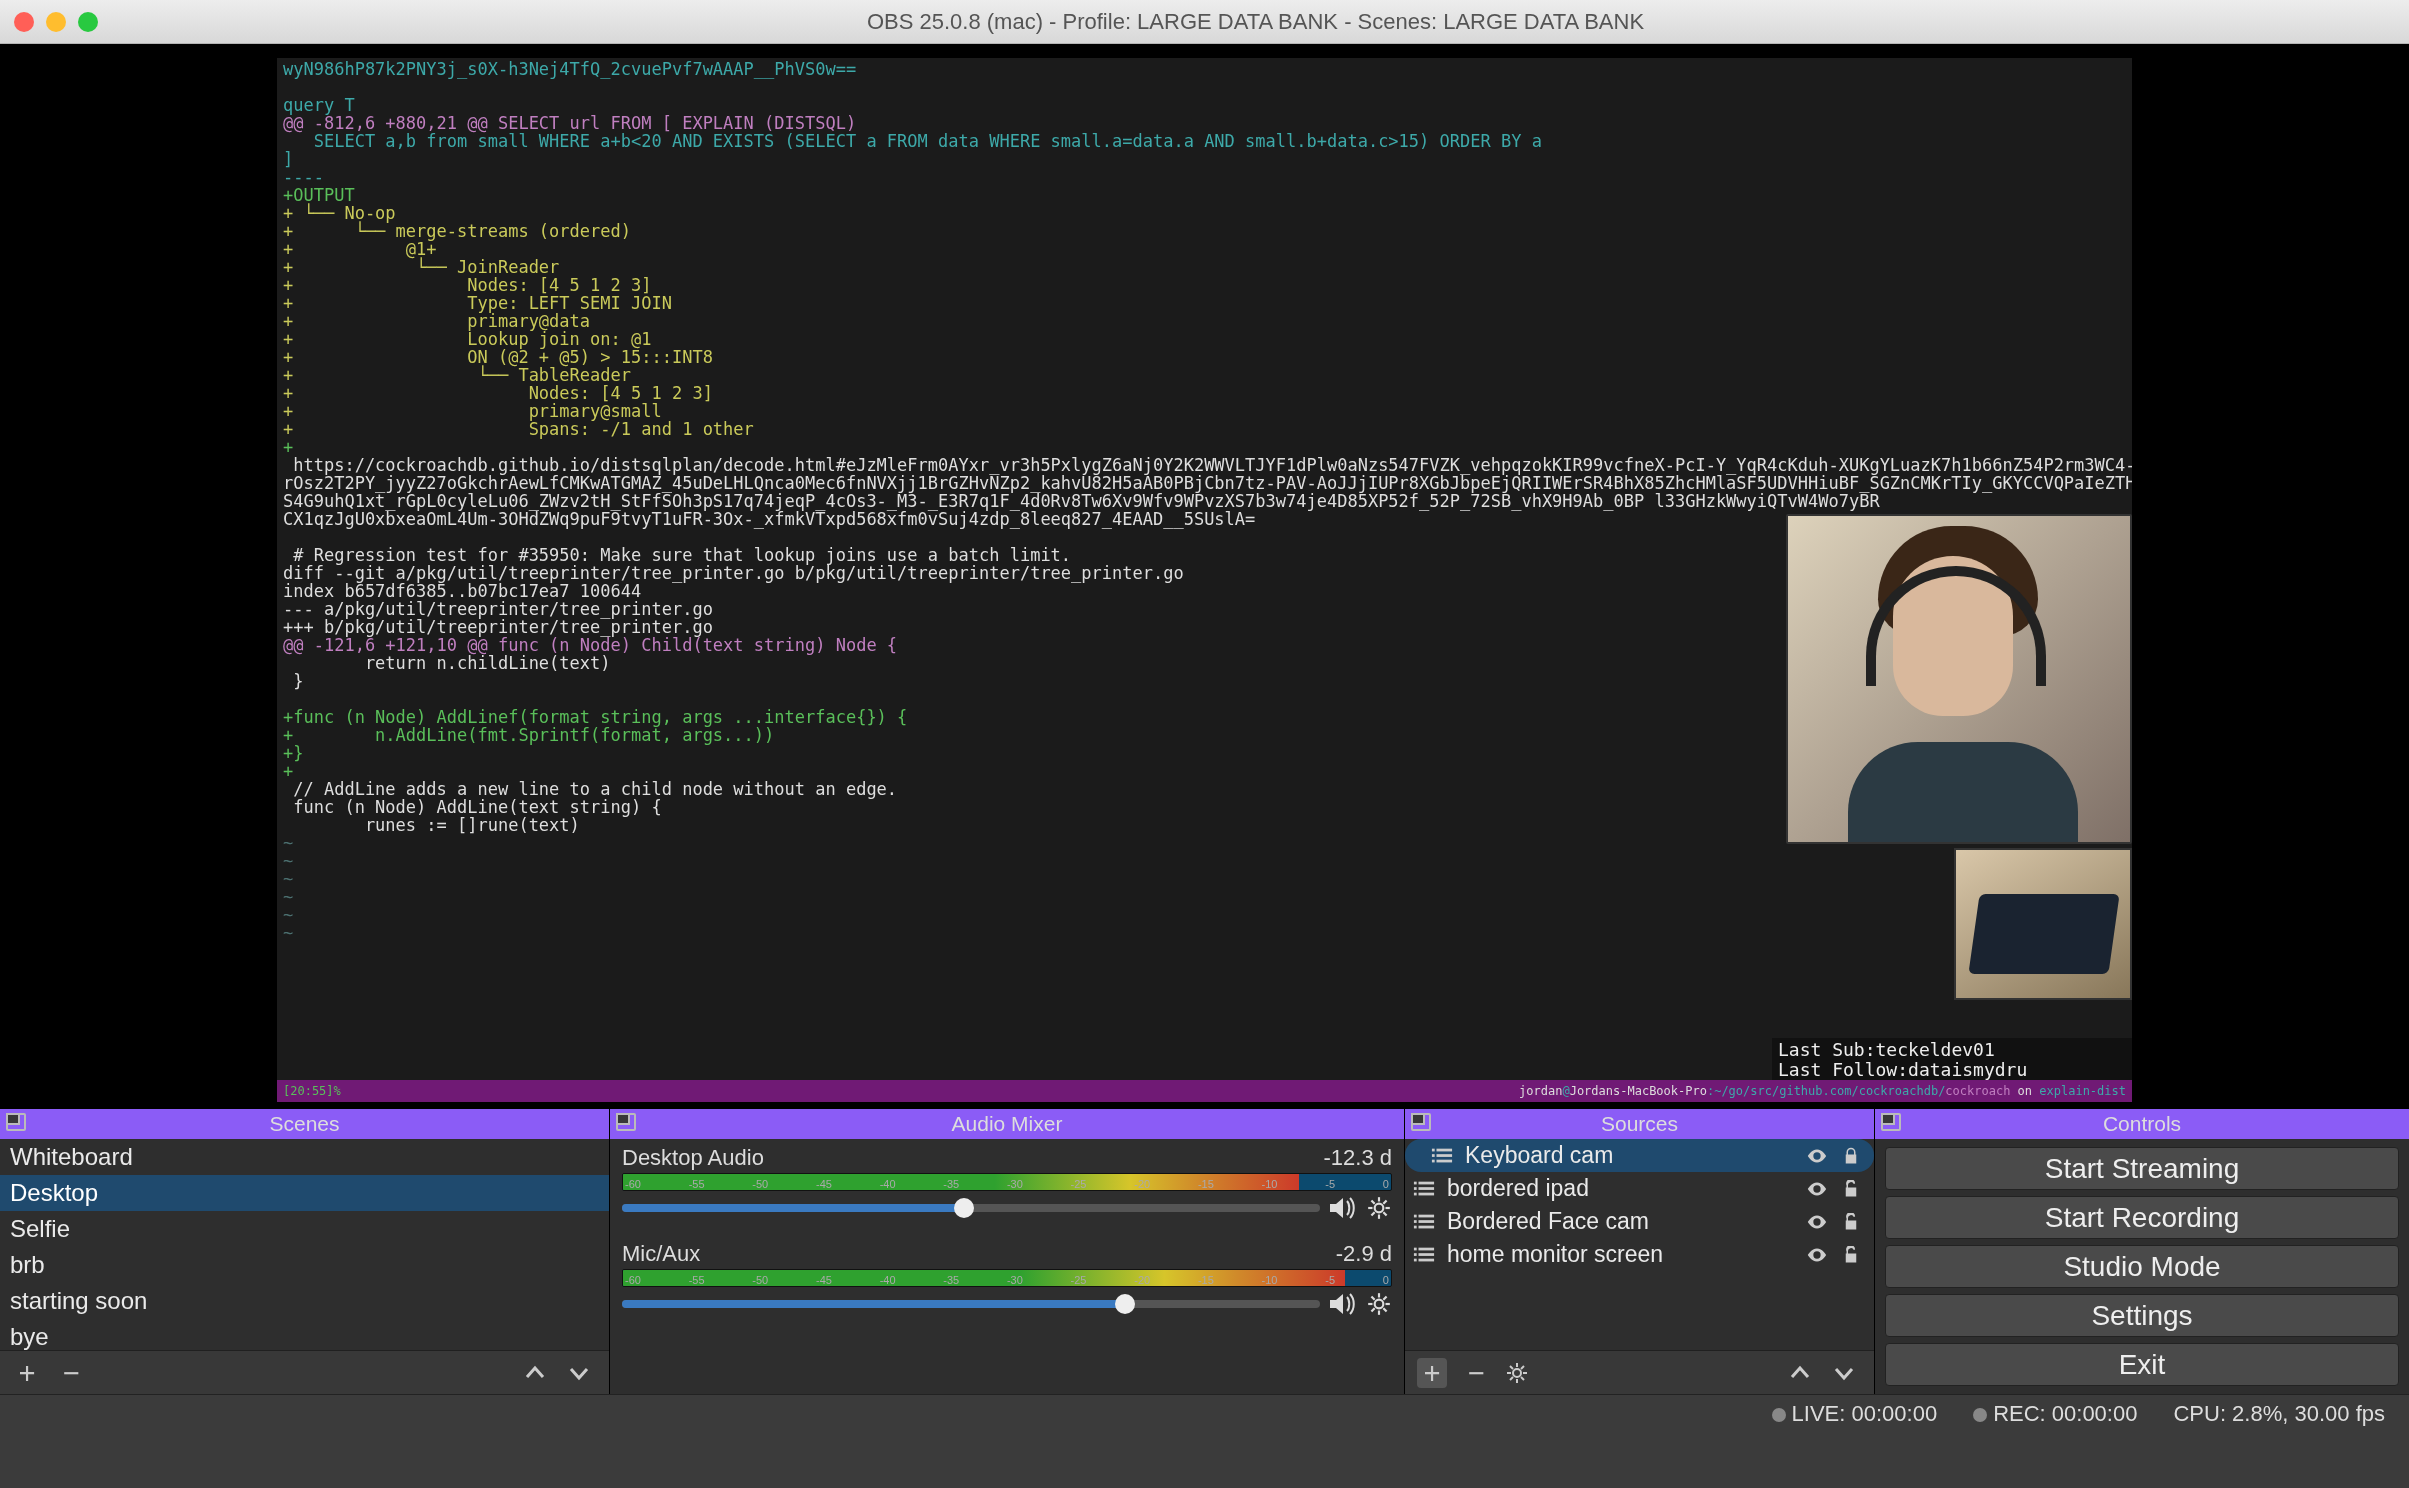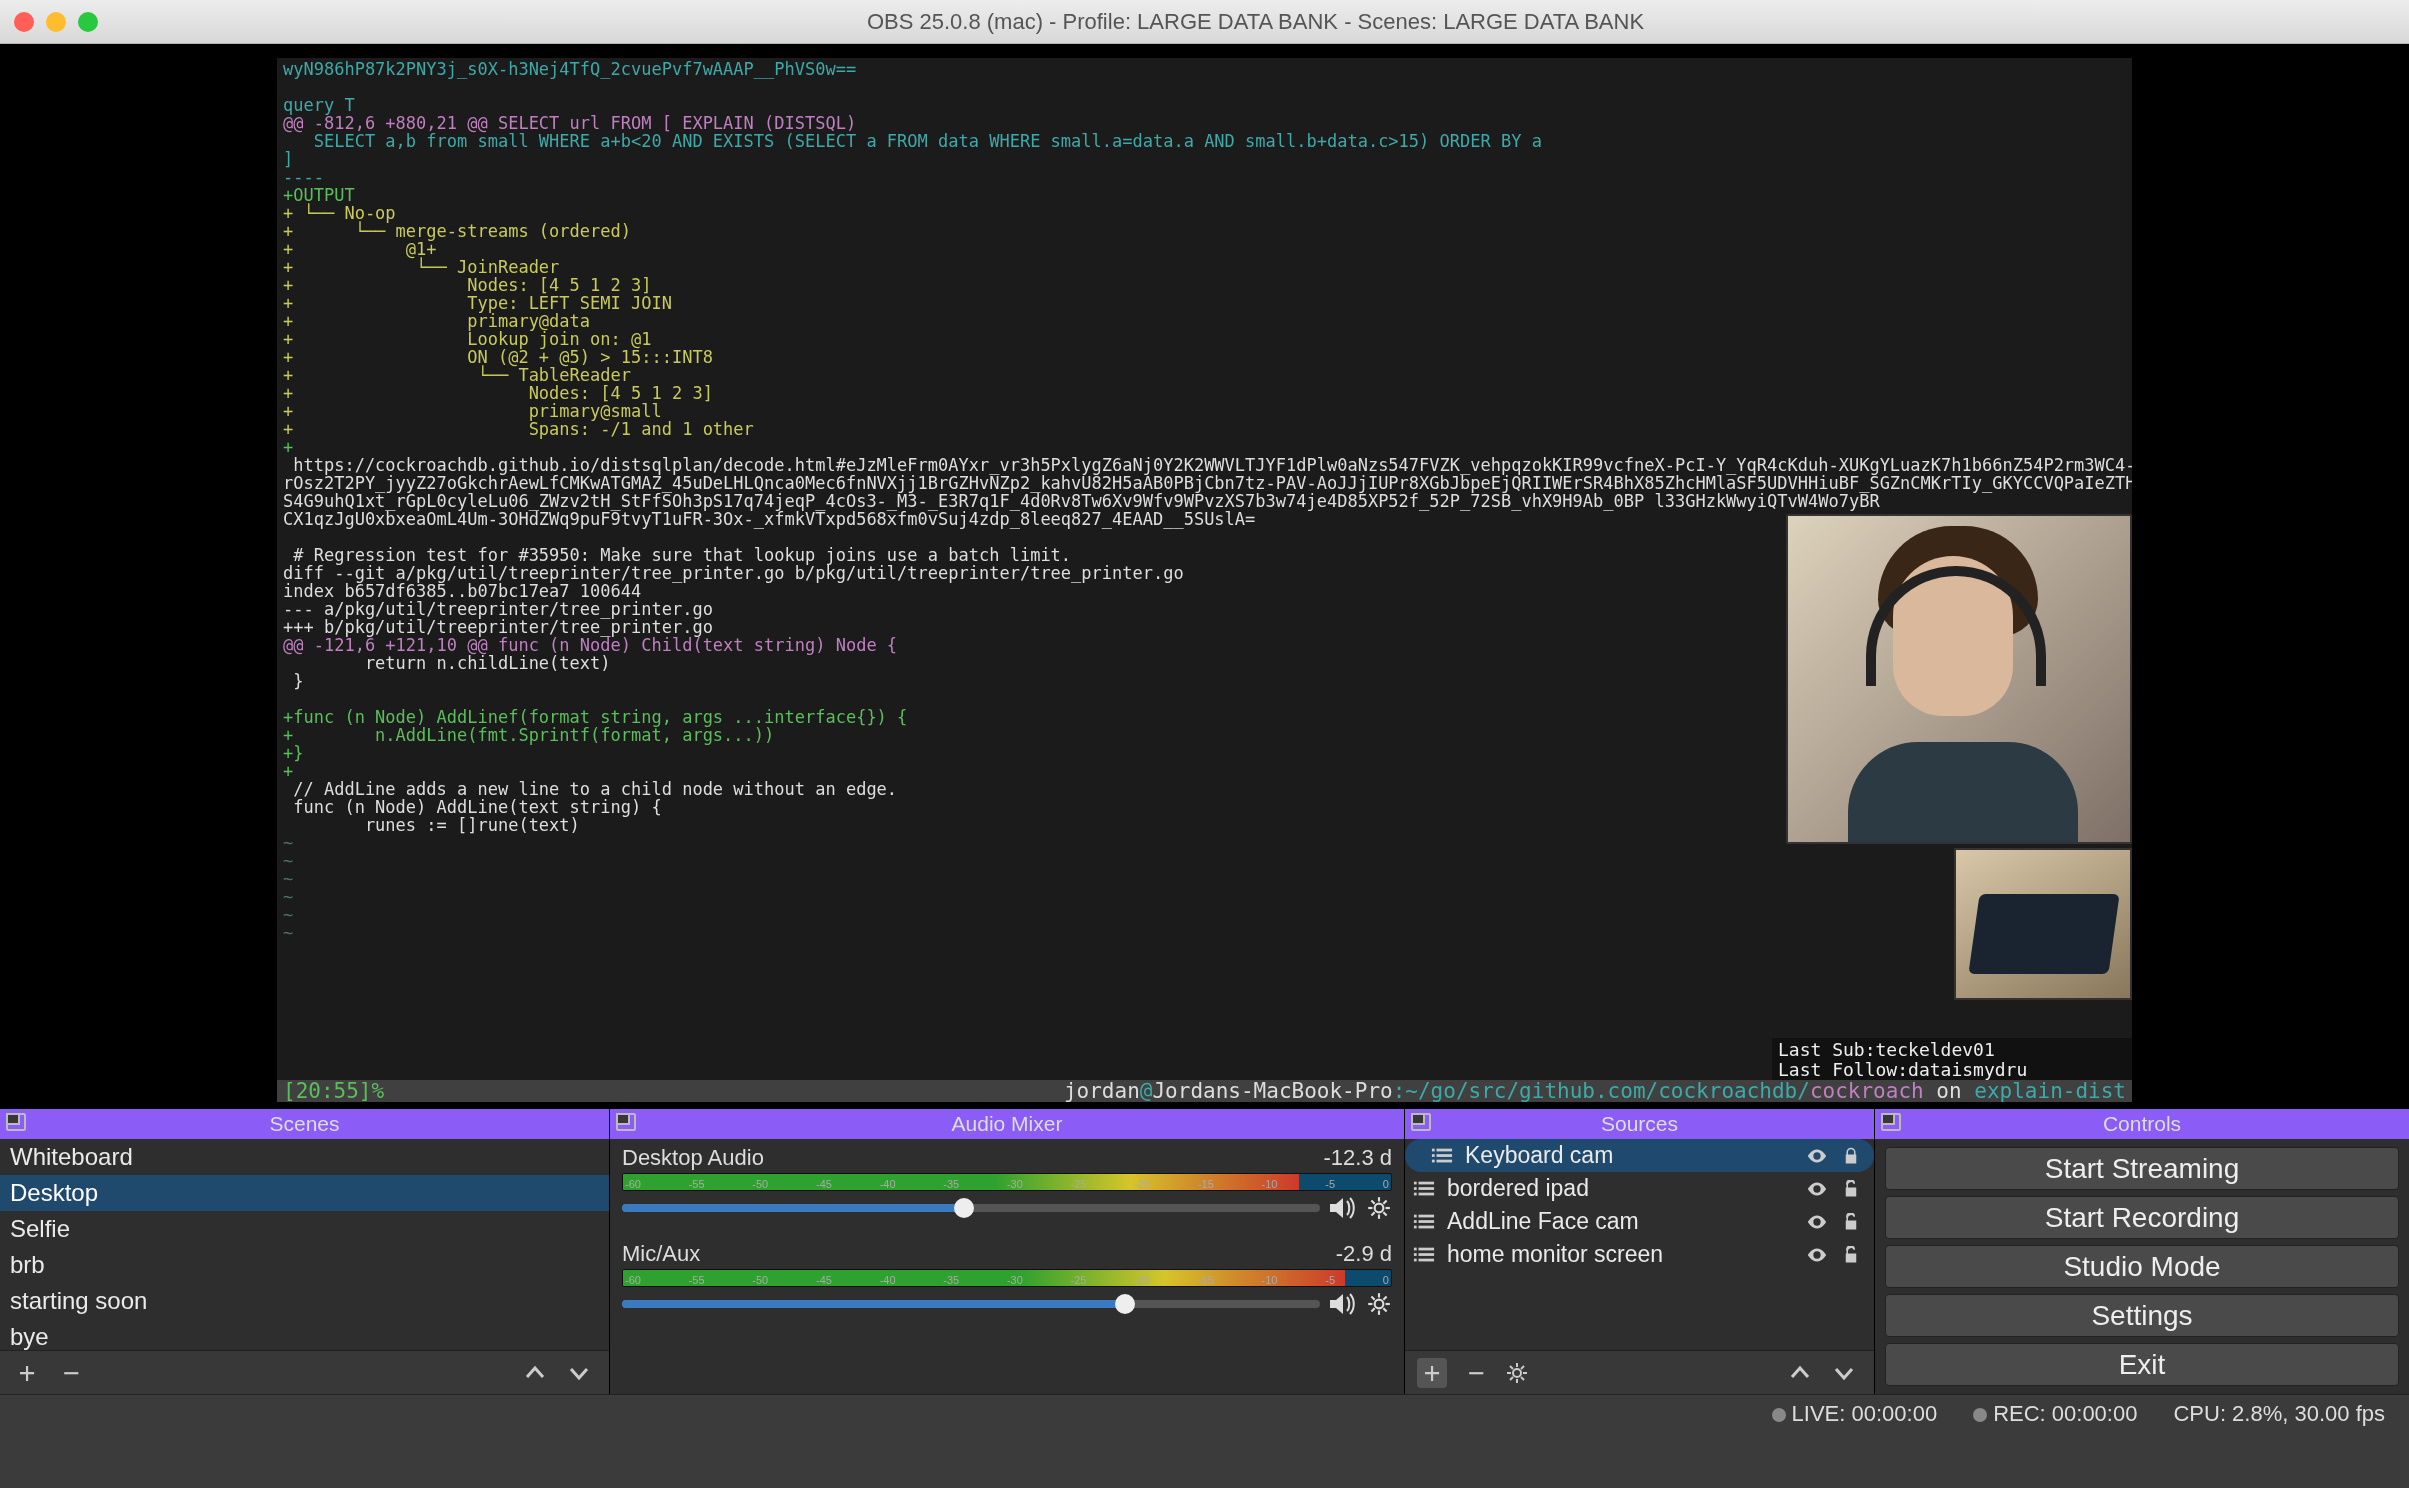--- a/index.html
+++ b/index.html
@@ -44,21 +44,21 @@
 .preview .magenta{color:#c07fc0;}
 .preview .tilde{color:#4b6f6f;}
 .cam1{position:absolute;right:0;top:456px;width:346px;height:330px;background:linear-gradient(135deg,#ddd2bb,#7f7067);border:2px solid #333;border-radius:2px;}
 .cam1 .face{position:absolute;left:105px;top:40px;width:120px;height:160px;background:#d9b89c;border-radius:60px 60px 50px 50px;}
 .cam1 .hair{position:absolute;left:90px;top:10px;width:160px;height:110px;background:#3a2617;border-radius:80px 80px 40px 40px;}
 .cam1 .hp{position:absolute;left:78px;top:50px;width:180px;height:120px;border:10px solid #222;border-bottom:none;border-radius:100px 100px 0 0;}
 .cam1 .body{position:absolute;left:60px;bottom:0;width:230px;height:100px;background:#2b3a43;border-radius:70px 70px 0 0;}
 .cam2{position:absolute;right:0;top:790px;width:178px;height:152px;background:linear-gradient(150deg,#d9c7a9,#88775a);border:2px solid #333;}
 .cam2 .kb{position:absolute;left:18px;top:44px;width:140px;height:80px;background:#1a2330;border-radius:6px;transform:skewX(-8deg);}
 .overlay-text{position:absolute;right:0;bottom:0;width:360px;background:#111;font-family:"Menlo",monospace;font-size:18px;color:#eee;padding:2px 6px;line-height:20px;}
-.statusline{position:absolute;left:0;bottom:0;right:0;height:22px;background:#404040;font-size:21px;display:flex;align-items:center;padding:0 6px;}
+.statusline{position:absolute;left:0;bottom:0;right:0;height:22px;background:#701a75;font-size:12px;display:flex;align-items:center;padding:0 6px;}
 .statusline .left{color:#5abf5a;}
 .statusline .right{margin-left:auto;color:#3da9a9;}
 .statusline .right .mag{color:#c07fc0;} .statusline .right .wh{color:#ddd;}
 
 .panels { display:flex; height: 286px; background:#2e2e2e; border-top:1px solid #000; }
 .panel { position:relative; display:flex; flex-direction:column; border-right:1px solid #000; }
 .panel:last-child{border-right:none;}
 .panel-header { height:30px; background:#8b5cf6; display:flex; align-items:center; justify-content:center; font-size:21px; color:#ddd; position:relative; }
 .dock-ic{position:absolute;left:6px;top:4px;width:20px;height:18px;border:2px solid #bbb;border-radius:2px;}
 .dock-ic::before{content:'';position:absolute;left:-2px;top:-2px;width:10px;height:8px;border:2px solid #bbb;background:#383838;}
@@ -398,21 +398,21 @@
           <span class="ic">
             <svg class="icon-lines" viewBox="0 0 24 20">
               <rect x="1" y="2" width="3" height="3"></rect>
               <rect x="6" y="2" width="17" height="3"></rect>
               <rect x="1" y="8" width="3" height="3"></rect>
               <rect x="6" y="8" width="17" height="3"></rect>
               <rect x="1" y="14" width="3" height="3"></rect>
               <rect x="6" y="14" width="17" height="3"></rect>
             </svg>
           </span>
-          <span class="nm">AddLine Face cam</span>
+          <span class="nm">Bordered Face cam</span>
           <span class="eye">
             <svg class="icon-eye" viewBox="0 0 24 24">
               <path d="M12 5C6 5 2 12 2 12s4 7 10 7 10-7 10-7-4-7-10-7zm0 11a4 4 0 110-8 4 4 0 010 8z"></path>
             </svg>
           </span>
           <span class="lock">
             <svg class="icon-lock" viewBox="0 0 24 24">
               <path d="M6 10V7a6 6 0 1111.5-2.5l-1.8.8A4 4 0 008 7v3h11v12H5V10h1z"></path>
             </svg>
           </span>

